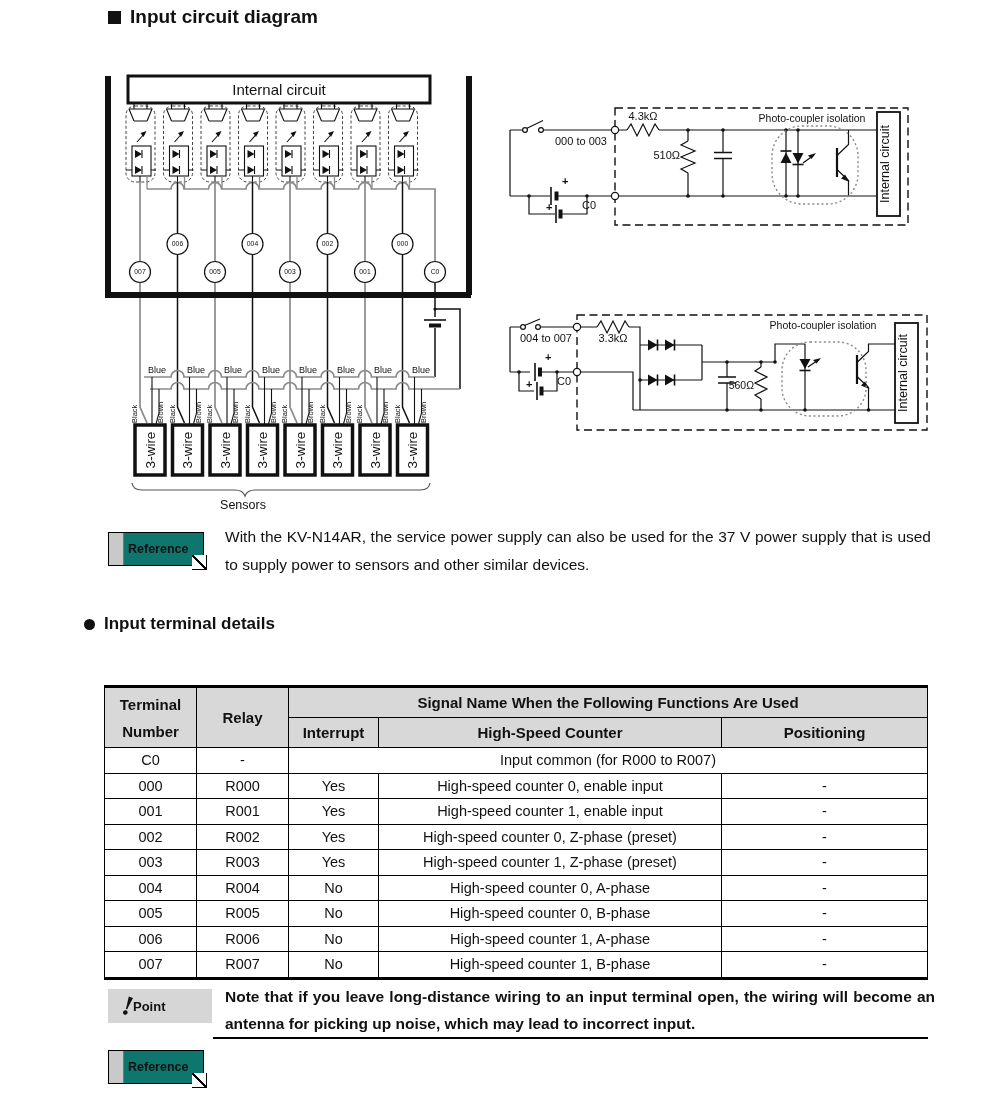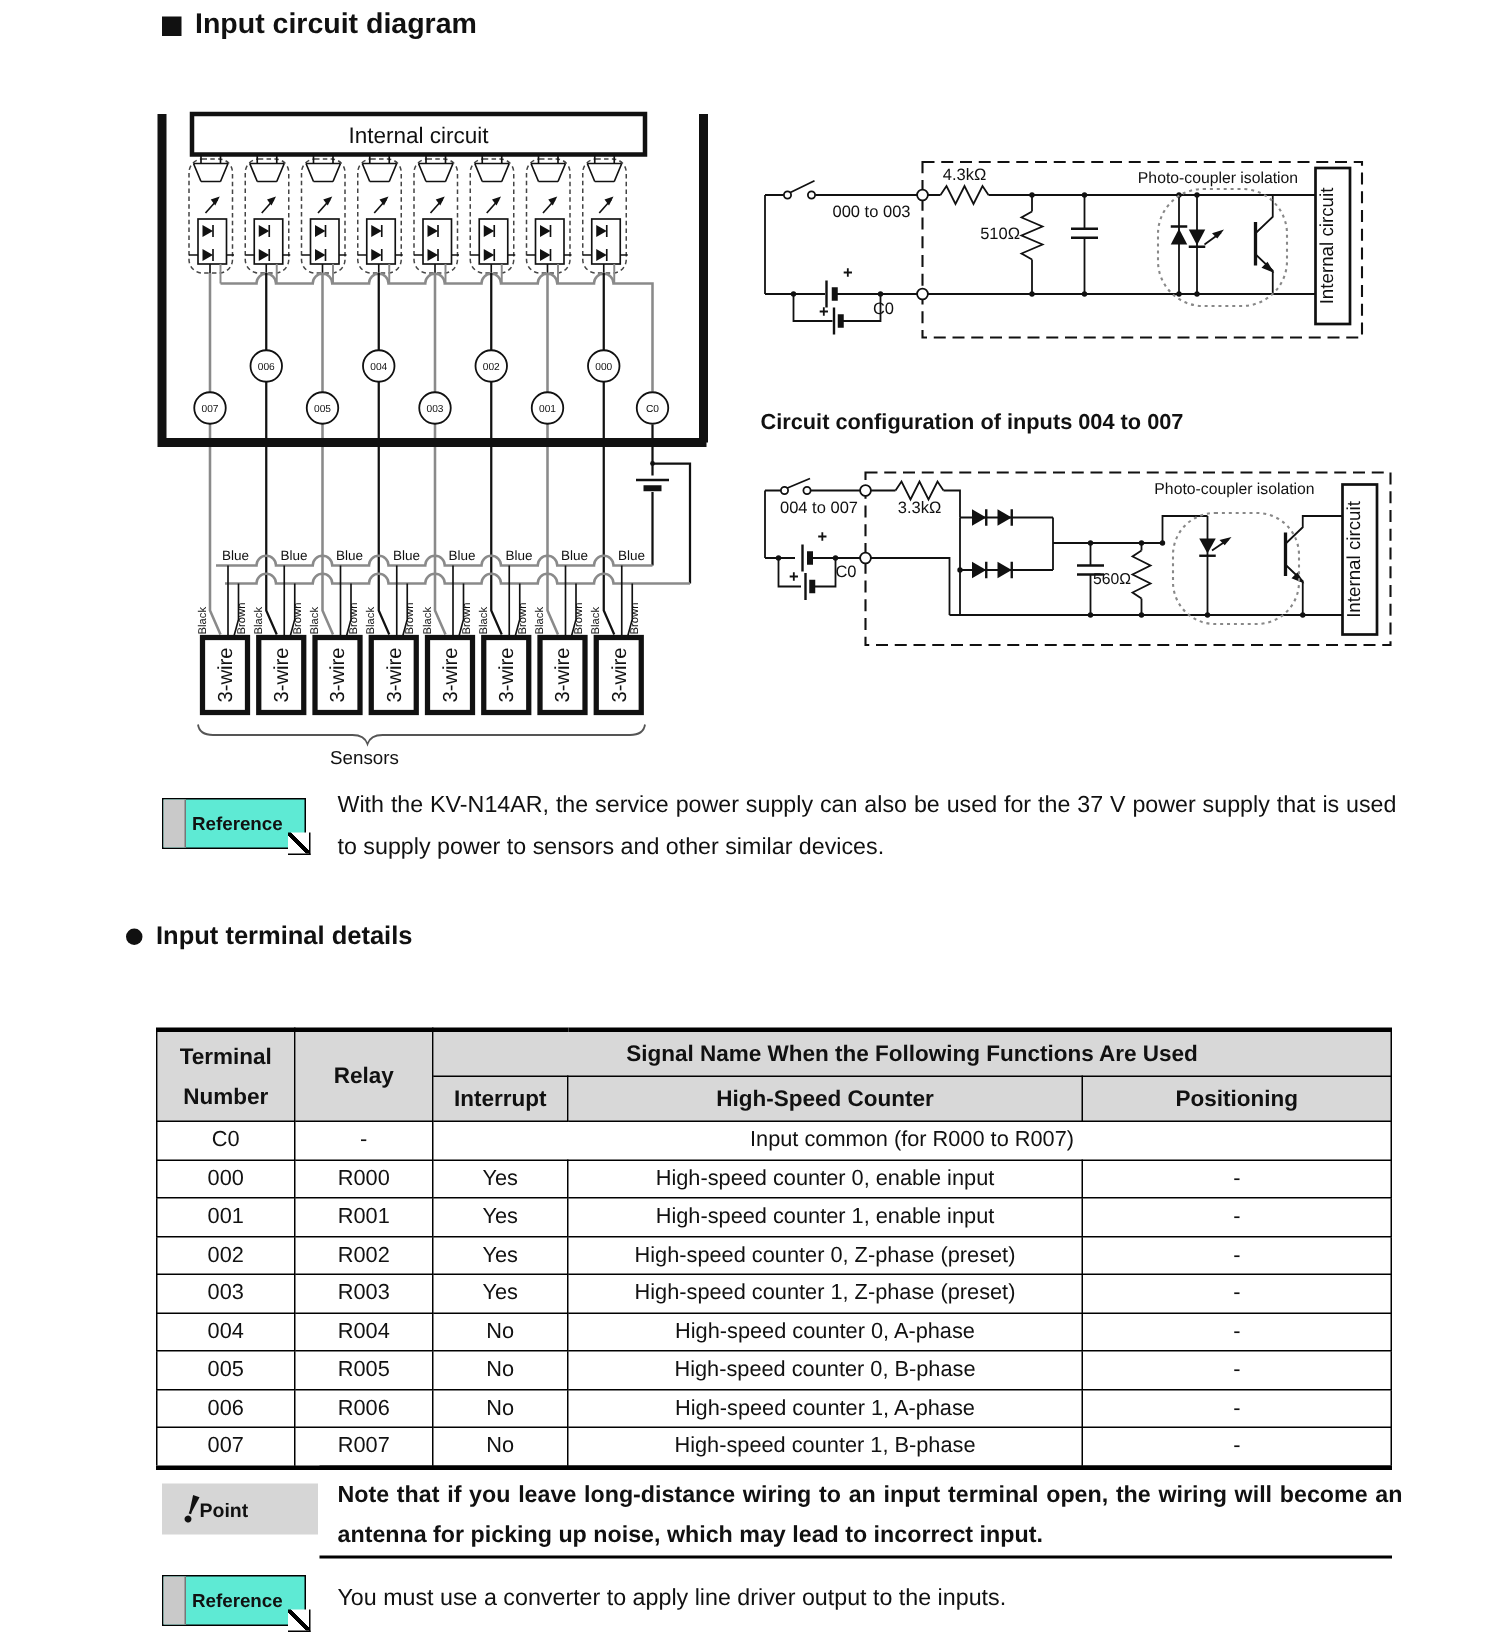--- a/index.html
+++ b/index.html
@@ -27,21 +27,21 @@
   .cw{stroke:#111;stroke-width:1.2;fill:none;}
   .cwb{stroke:#111;stroke-width:2.2;fill:none;}
   .platel{stroke:#111;stroke-width:1.6;fill:none;}
   .plates{stroke:#111;stroke-width:4;fill:none;}
   .fillk{fill:#111;stroke:none;}
   .whitebox{fill:#fff;stroke:#111;}
   .term{fill:#fff;stroke:#111;stroke-width:1.2;}
   .jdot{fill:#111;}
 
   
-  .refbadge{width:94px;height:32px;border:1.6px solid #000;background:#5eead4;}
+  .refbadge{width:94px;height:32px;border:1.6px solid #000;background:#0f766e;}
   .refstrip{position:absolute;left:0;top:0;bottom:0;width:14px;background:#c9c9c9;border-right:1px solid #777;}
   .reflabel{position:absolute;left:19px;top:50%;transform:translateY(-50%);font-size:12.5px;font-weight:bold;}
   .reffold{position:absolute;right:-4px;bottom:-5px;width:14px;height:14px;background:
     linear-gradient(to top right,#fff 44%,#000 44%,#000 56%,#fff 56%);border-right:1.5px solid #000;border-bottom:1.5px solid #000;}
 
   
   .pointbadge{width:104px;height:34px;background:#d6d6d6;display:flex;align-items:center;}
   .pointicon{font-family:"DejaVu Serif",serif;font-weight:bold;font-size:25px;transform:rotate(20deg);margin-left:14px;line-height:1;}
   .pointlabel{font-size:13px;font-weight:bold;}
 
@@ -248,21 +248,20 @@
     <text transform="translate(383.5,71) rotate(-90)" text-anchor="middle" font-size="12.5">Internal circuit</text>
     <text x="307" y="29" text-anchor="middle" font-size="10.5">Photo-coupler isolation</text>
     <text x="76" y="51.5" text-anchor="middle" font-size="11">000 to 003</text>
     <text x="138" y="27" text-anchor="middle" font-size="11">4.3kΩ</text>
     <text x="175" y="66" text-anchor="end" font-size="11">510Ω</text>
     <text x="84" y="116" text-anchor="middle" font-size="11">C0</text>
     <text x="57" y="92" font-size="11" font-weight="bold">+</text>
     <text x="41" y="118" font-size="11" font-weight="bold">+</text>
   </svg>
 
-  <div class="abs ckt-title" style="left:507px;top:274px;">Circuit configuration of inputs 004 to 007</div>
   <svg class="abs" style="left:505px;top:298px;" width="440" height="142" viewBox="0 0 440 142">
     <rect x="72" y="17" width="350" height="115" class="dashbox"></rect>
     <g>
       <path class="cw" d="M5,29 H15.6 M35.4,29 H68.5 M75.5,29 H92 M124,29 H135 V47"></path>
       <polyline class="cw" points="92,29 96,23 102,35 108,23 114,35 120,23 124,29"></polyline>
       <path class="cw" d="M19.5,27.5 L35,21"></path>
       <circle class="term" cx="18" cy="29" r="2.4"></circle>
         <circle class="term" cx="33" cy="29" r="2.4"></circle>
       <path class="cw" d="M5,29 V74 M5,74 H25 M36.5,74 H68.5 M75.5,74 H128 V112"></path>
       <path class="platel" d="M30,65 V83"></path>
@@ -423,15 +422,14 @@
     <span class="pointlabel">Point</span>
   </div>
   <div class="abs pointtext" style="left:225px;top:983px;width:710px;">Note that if you leave long-distance wiring to an input terminal open, the wiring will become an antenna for picking up noise, which may lead to incorrect input.</div>
   <div class="abs rule" style="left:213px;top:1037px;width:715px;"></div>
 
   <div class="abs refbadge" style="left:108px;top:1050px;">
     <span class="refstrip"></span>
     <span class="reflabel">Reference</span>
     <span class="reffold"></span>
   </div>
-  <div class="abs bodytext" style="left:225px;top:1052px;width:706px;text-align:left;">You must use a converter to apply line driver output to the inputs.</div>
 
 </div>
 
 </body></html>

